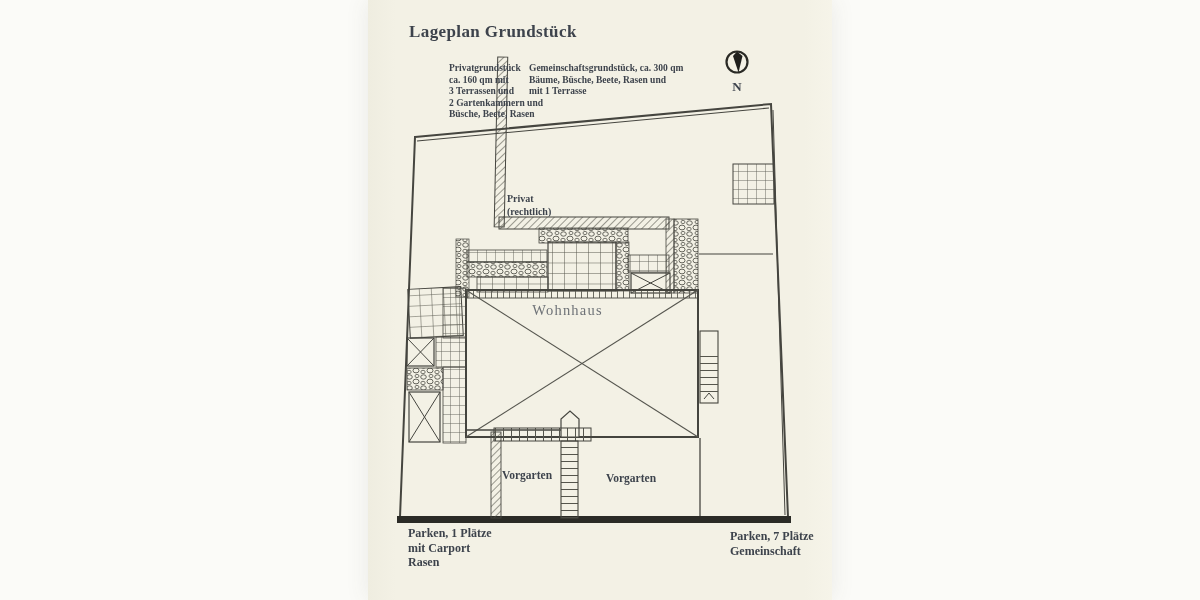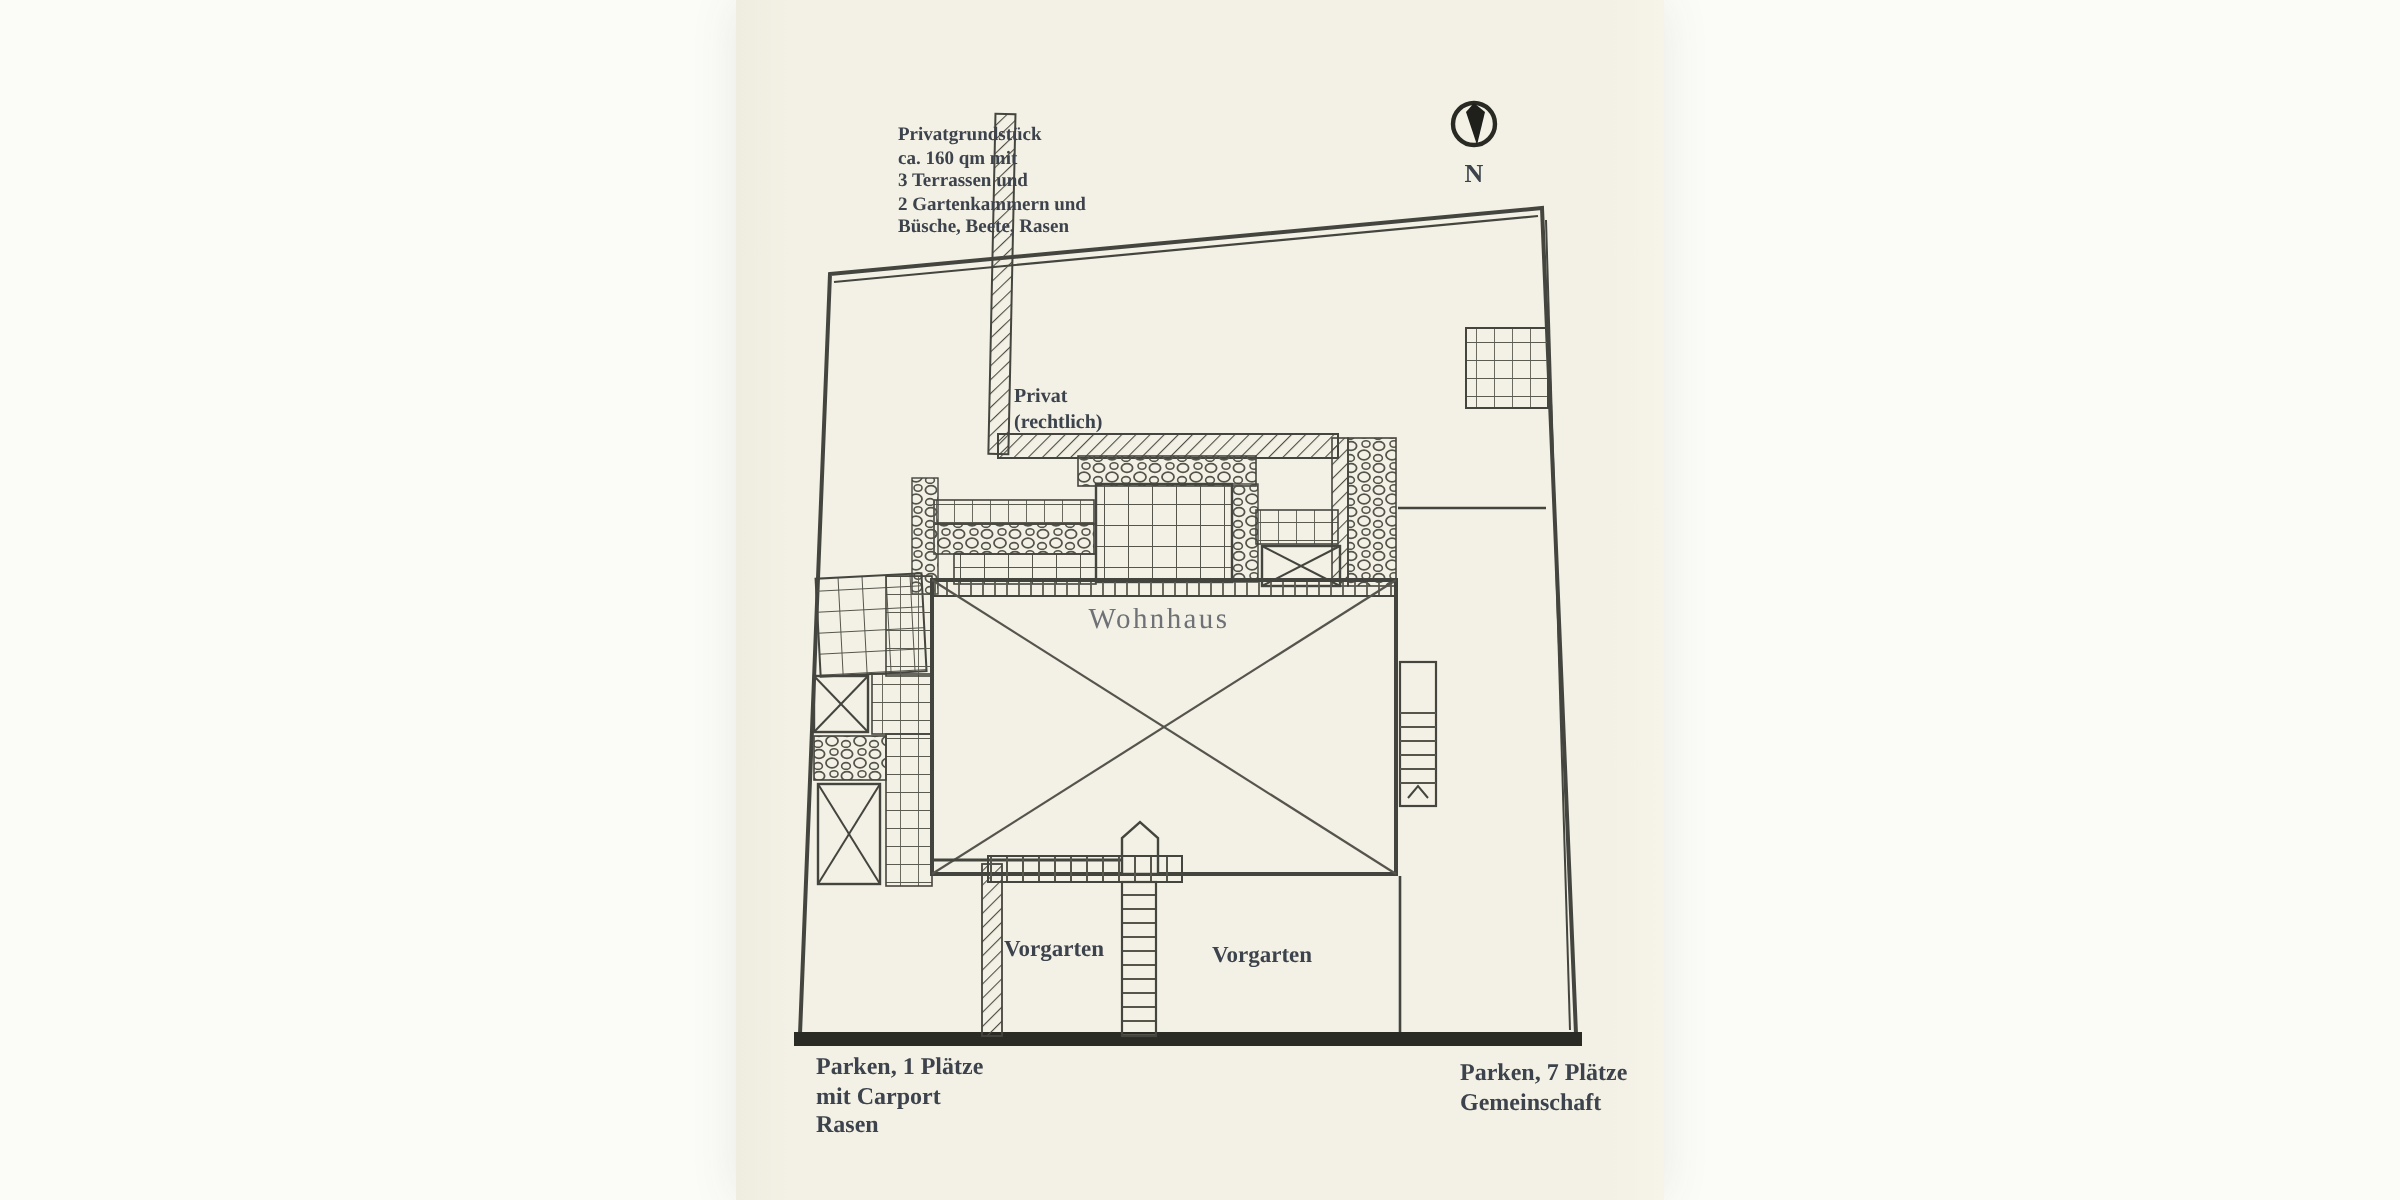--- a/index.html
+++ b/index.html
@@ -14,21 +14,21 @@
     background:linear-gradient(90deg,#efede0 0%,var(--paper) 6%,var(--paper) 94%,#f6f4e9 100%);
     box-shadow:0 0 22px rgba(80,80,70,.10);}
   svg.plan{position:absolute;left:0;top:0;width:1200px;height:600px;}
   .lbl{position:absolute;color:var(--text);}
   .title{left:409px;top:22px;font-size:17px;font-weight:bold;letter-spacing:.4px;}
   .legend{font-size:9.5px;font-weight:bold;line-height:11.5px;}
   .legend-private{left:408px;top:63px;width:100px;margin-left:41px;}
   .legend-common{left:529px;top:63px;width:160px;}
   .north{left:727px;top:79px;width:20px;text-align:center;font-size:13px;font-weight:bold;}
   .grenze{left:507px;top:193px;font-size:10px;font-weight:bold;line-height:12.5px;}
-  .wohnhaus{left:532px;top:302px;width:95px;text-align:center;font-size:14.5px;
+  .wohnhaus{left:520px;top:302px;width:95px;text-align:center;font-size:14.5px;
     color:var(--house-label);letter-spacing:1.2px;}
   .vorgarten{font-size:11.5px;font-weight:bold;width:44px;text-align:left;}
   .vg-left{left:502px;top:469px;} .vg-right{left:606px;top:472px;}
   .parking{font-size:12px;font-weight:bold;line-height:14.5px;}
   .parking-private{left:408px;top:526px;} .parking-common{left:710px;top:529px;margin-left:20px;}
 </style>
 </head>
 <body>
 
 <div class="scene">
@@ -136,29 +136,35 @@
       <polyline points="704,399 709,393 714,399" fill="none" stroke="var(--ink)" stroke-width="1"></polyline>
     </g>
 
     <g>
       <rect x="494" y="428" width="97" height="13" fill="url(#ticks)" stroke="var(--ink)" stroke-width="1"></rect>
       <rect x="561" y="441" width="17" height="77" fill="url(#rungs)" stroke="var(--ink)" stroke-width="1.1"></rect>
       <line x1="700" y1="438" x2="700" y2="516" stroke="var(--ink)" stroke-width="1.3"></line>
     </g>
   </svg>
 
+  <div class="lbl title">Lageplan Grundstück</div>
 
   <div class="lbl legend legend-private">
     <div>Privatgrundstück</div>
     <div>ca. 160 qm mit</div>
     <div>3 Terrassen und</div>
     <div>2 Gartenkammern und</div>
     <div>Büsche, Beete, Rasen</div>
   </div>
 
+  <div class="lbl legend legend-common">
+    <div>Gemeinschaftsgrundstück, ca. 300 qm</div>
+    <div>Bäume, Büsche, Beete, Rasen und</div>
+    <div>mit 1 Terrasse</div>
+  </div>
 
   <div class="lbl north">N</div>
 
   <div class="lbl grenze">
     <div>Privat</div>
     <div>(rechtlich)</div>
   </div>
 
   <div class="lbl wohnhaus">Wohnhaus</div>
 

